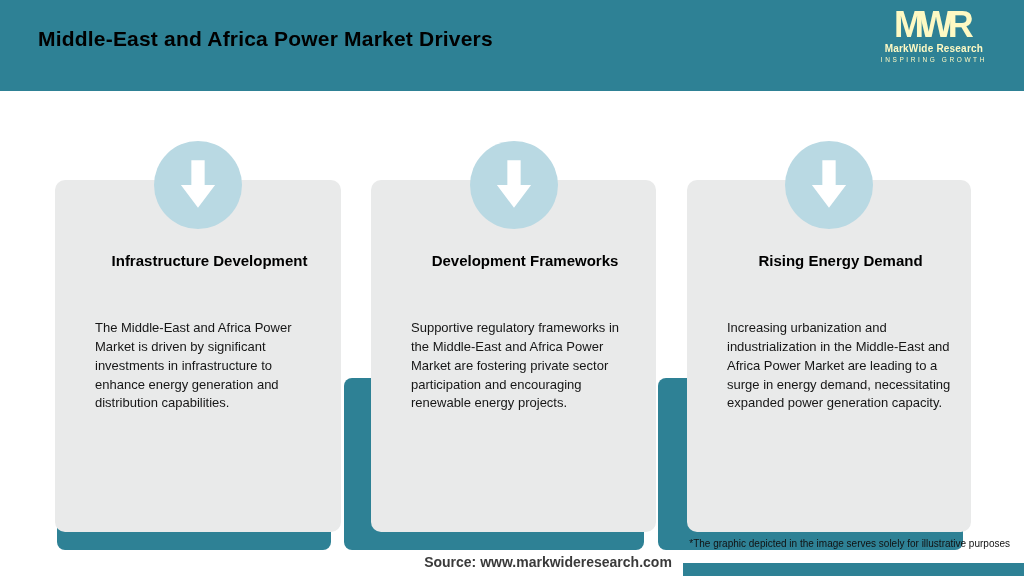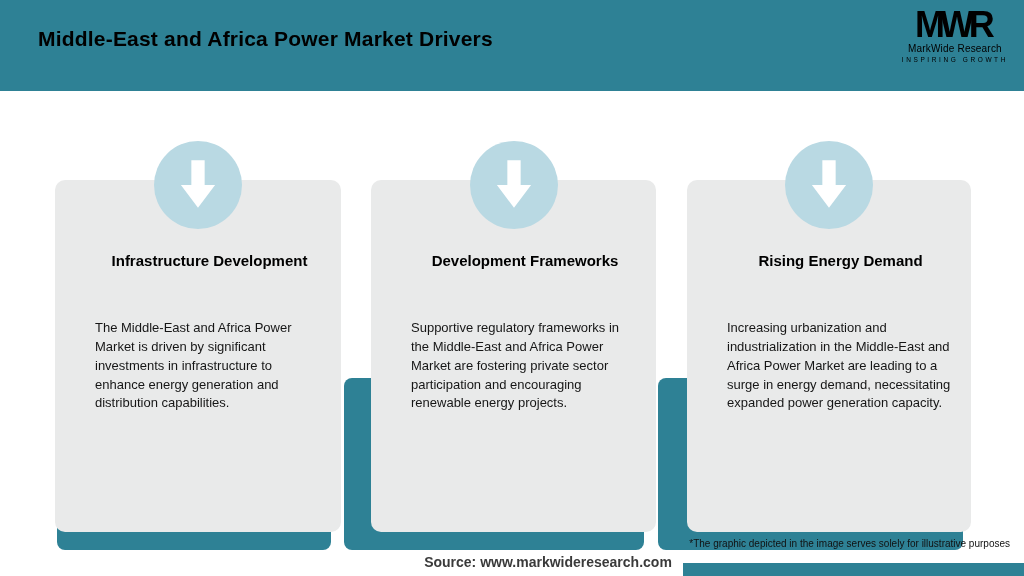--- a/index.html
+++ b/index.html
@@ -24,31 +24,31 @@
     background: var(--teal);
   }
   .page-title {
     position: absolute; left: 38px; top: 27px;
     margin: 0;
     color: #000000;
     font-size: 21px; font-weight: bold;
     letter-spacing: 0.2px;
   }
   .logo {
-    position: absolute; right: 16px; top: 7px;
-    color: #000000; text-align: center;
+    position: absolute; right: 37px; top: 7px;
+    color: #fef9c3; text-align: center;
     line-height: 1;
   }
   .logo-acronym {
     font-size: 36px; font-weight: bold;
     letter-spacing: -5px;
     padding-right: 5px;
   }
   .logo-name {
-    font-size: 10px; font-weight: normal;
+    font-size: 10px; font-weight: bold;
     margin-top: 1px; letter-spacing: 0.2px;
   }
   .logo-tagline {
     font-size: 6.5px; letter-spacing: 2.6px;
     margin-top: 3px;
   }
 
   
   .shadow-panel {
     position: absolute;

